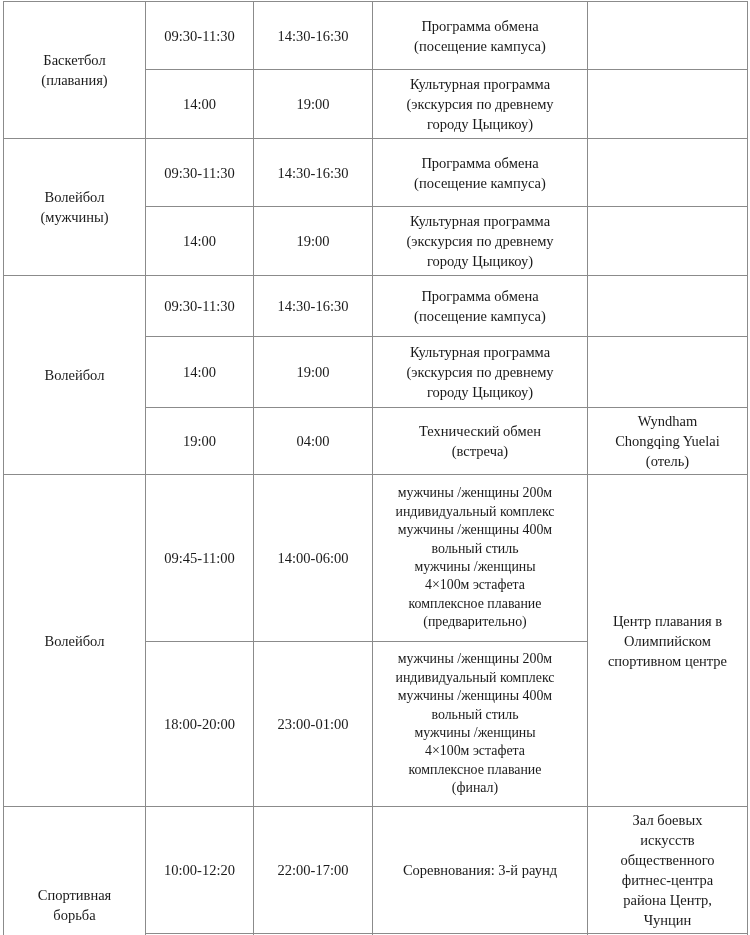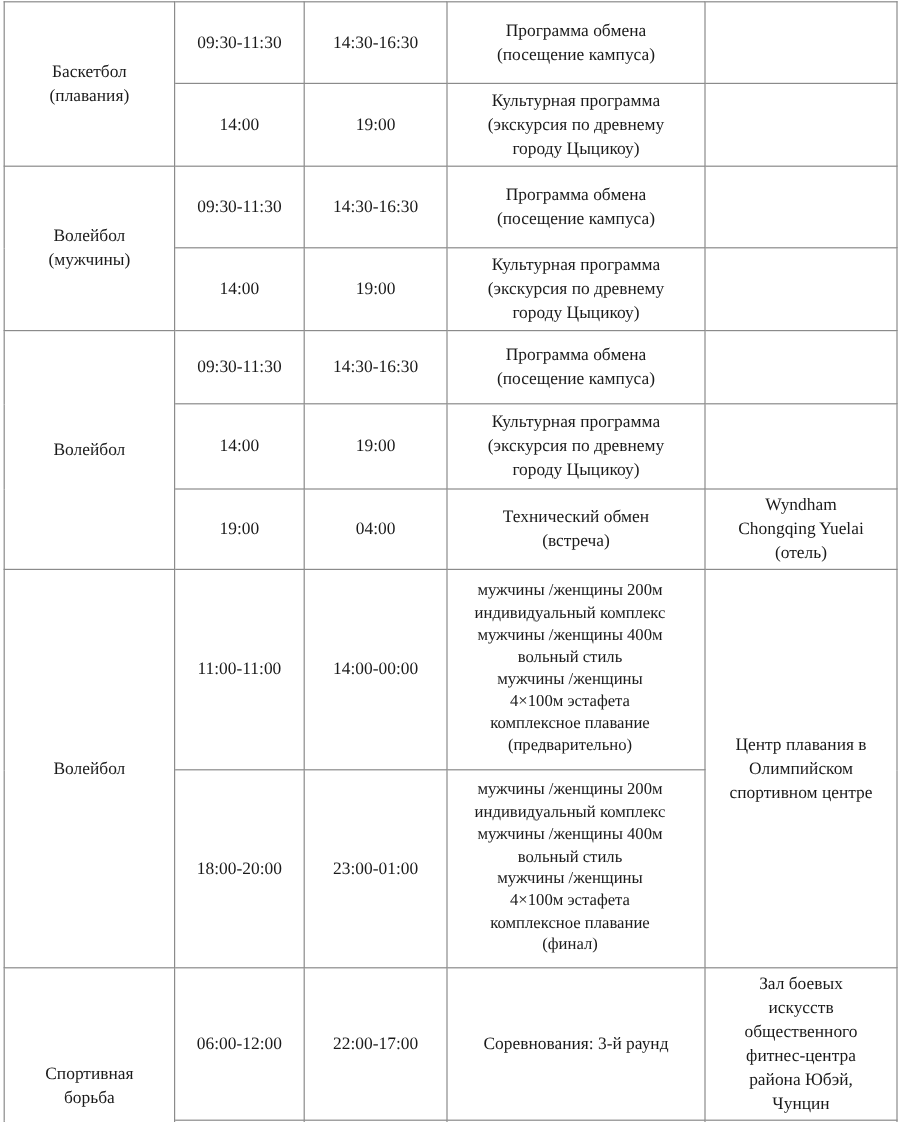--- a/index.html
+++ b/index.html
@@ -149,22 +149,22 @@
         <td class="time sec-bottom">04:00</td>
         <td class="event ml sec-bottom" style="height:54px;">Технический обмен
 (встреча)</td>
         <td class="venue ml sec-bottom">Wyndham
 Chongqing Yuelai
 (отель)</td>
       </tr>
 
       <tr>
         <td class="sport ml sec-bottom" rowspan="2">Волейбол</td>
-        <td class="time">11:00-11:00</td>
-        <td class="time">14:00-00:00</td>
+        <td class="time">09:45-11:00</td>
+        <td class="time">14:00-06:00</td>
         <td class="event ml dense" style="height:160px;">мужчины /женщины  200м
 индивидуальный комплекс
 мужчины /женщины 400м
 вольный стиль
 мужчины /женщины
 4×100м эстафета
 комплексное плавание
 (предварительно)</td>
         <td class="venue ml sec-bottom" rowspan="2">Центр плавания в
 Олимпийском
@@ -179,28 +179,28 @@
 вольный стиль
 мужчины /женщины
 4×100м эстафета
 комплексное плавание
 (финал)</td>
       </tr>
 
       <tr>
         <td class="sport ml" rowspan="2">Спортивная
 борьба</td>
-        <td class="time">06:00-12:00</td>
+        <td class="time">10:00-12:20</td>
         <td class="time">22:00-17:00</td>
         <td class="event ml" style="height:114px;">Соревнования: 3-й раунд</td>
         <td class="venue ml">Зал боевых
 искусств
 общественного
 фитнес-центра
-района Юбэй,
+района Центр,
 Чунцин</td>
       </tr>
       <tr>
         <td class="time">14:00</td>
         <td class="time">19:00</td>
         <td class="event ml" style="height:62px;">Программа обмена
 (экскурсия по древнему
 городу Цыцикоу)</td>
         <td class="venue ml"></td>
       </tr>

